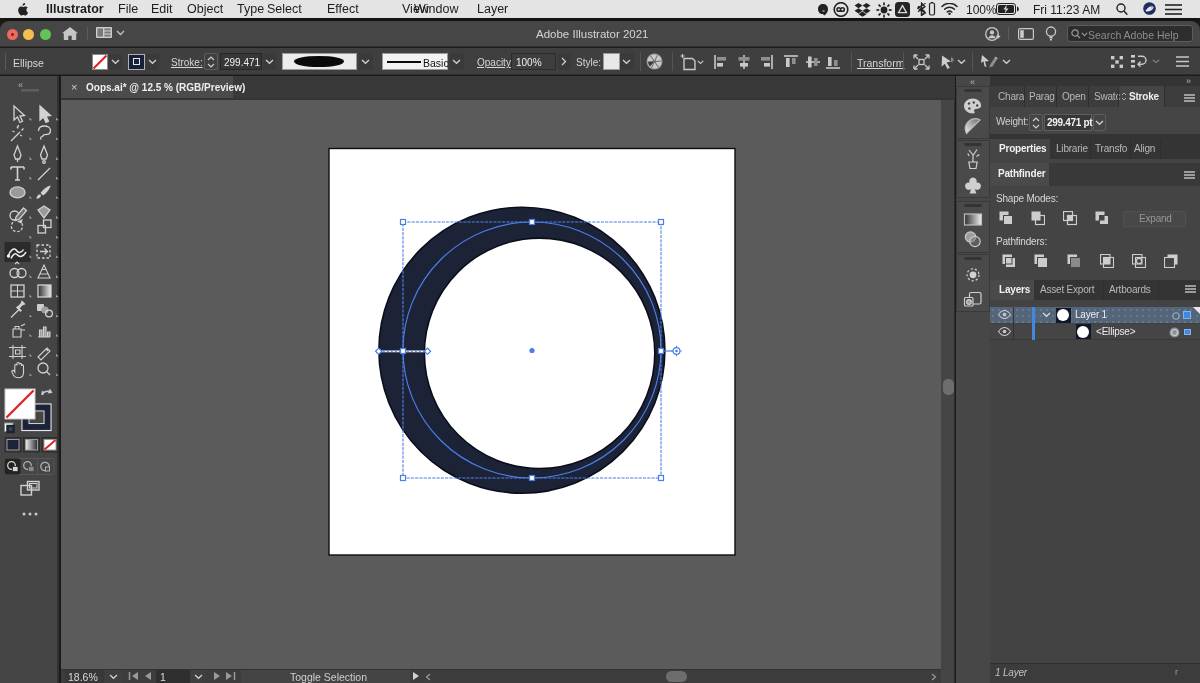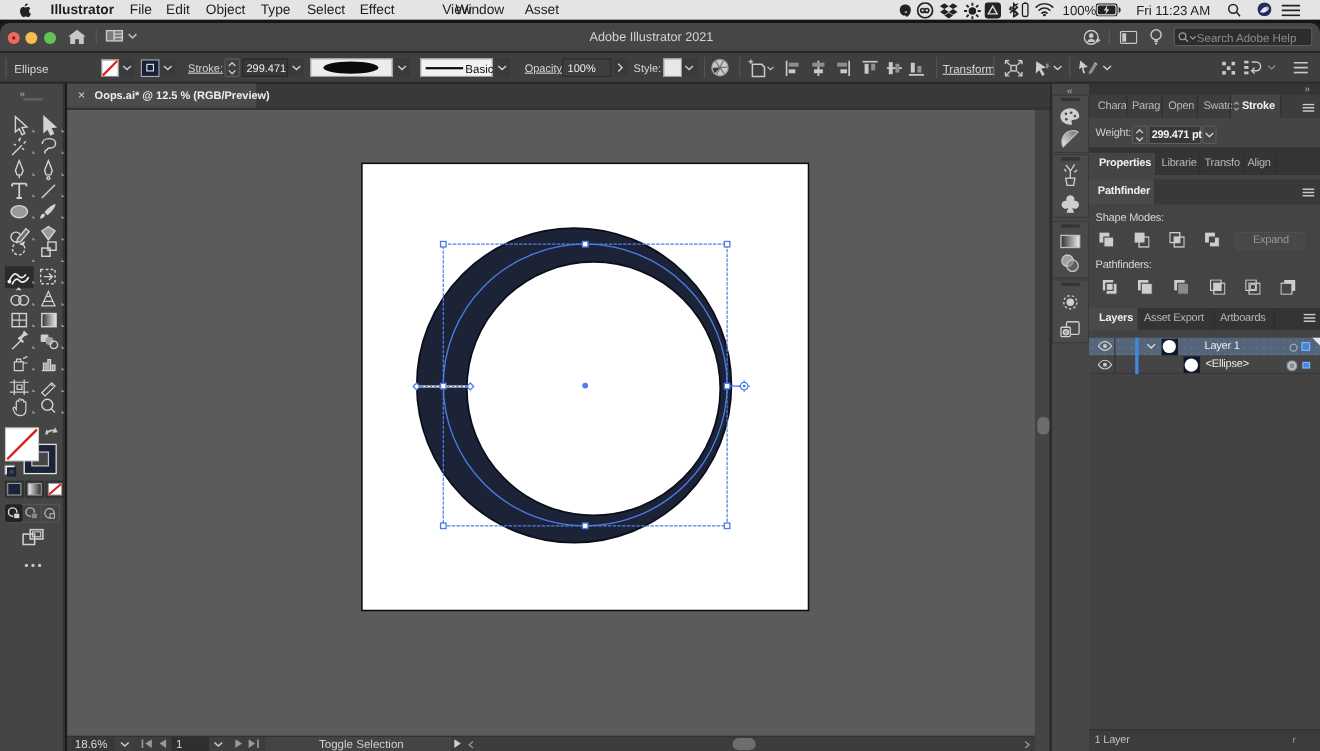--- a/index.html
+++ b/index.html
@@ -18,25 +18,25 @@
   <div id="menubar" style="position:absolute;left:0;top:0;width:1200px;height:34px;color:#1d1d1d;font-size:12.5px;">
     <svg class="abs" style="left:17px;top:3px;" width="12" height="13" viewBox="0 0 12 13">
       <path fill="#222" d="M8.2 1.6c.1-.7-.3-1.4-.6-1.6-.6.1-1.3.5-1.6 1-.3.4-.6 1.1-.5 1.7.7.1 1.4-.4 1.8-.8.3-.3.8-.8.9-.3z"></path>
       <path fill="#222" d="M9.4 6.9c0-1.5 1.2-2.2 1.3-2.3-.7-1-1.8-1.2-2.2-1.2-.9-.1-1.8.5-2.3.5-.5 0-1.2-.5-2-.5-1 0-2 .6-2.5 1.5-1.1 1.9-.3 4.7.8 6.2.5.7 1.1 1.6 1.9 1.5.8 0 1.1-.5 2-.5.9 0 1.2.5 2 .5.8 0 1.4-.7 1.9-1.5.6-.8.8-1.7.8-1.7s-1.6-.6-1.7-2.5z"></path>
     </svg>
     <span class="txt" style="left:46px;top:2px;font-weight:bold;">Illustrator</span>
     <span class="txt" style="left:118px;top:2px;">File</span>
     <span class="txt" style="left:151px;top:2px;">Edit</span>
     <span class="txt" style="left:187px;top:2px;">Object</span>
     <span class="txt" style="left:237px;top:2px;">Type</span>
-    <span class="txt" style="left:279px;top:2px;">Select</span>
+    <span class="txt" style="left:267px;top:2px;">Select</span>
     <span class="txt" style="left:327px;top:2px;">Effect</span>
     <span class="txt" style="left:374px;top:2px;margin-left:28px;">View</span>
     <span class="txt" style="left:414px;top:2px;">Window</span>
-    <span class="txt" style="left:477px;top:2px;">Asset</span>
+    <span class="txt" style="left:477px;top:2px;">Layer</span>
 
     <svg class="abs" style="left:816px;top:3px;" width="14" height="13" viewBox="0 0 14 13">
       <path fill="#222" d="M2 6c0-3 2-5 5-5s5 2 5 5c0 2-1 4-2 5l-1 1c-.4.4-1 .4-1.3 0L7 11H6c-2.2 0-4-2.2-4-5zm4.5 2.5h2v-1h-2z"></path>
     </svg>
     <svg class="abs" style="left:833px;top:2px;" width="16" height="15" viewBox="0 0 16 15">
       <circle cx="8" cy="7.5" r="6.8" fill="none" stroke="#222" stroke-width="1.6"></circle>
       <path fill="none" stroke="#222" stroke-width="1.5" d="M4 7.5c0-1 .8-1.8 1.8-1.8s1.8.8 1.8 1.8.9 1.8 1.9 1.8 1.9-.8 1.9-1.8-.9-1.8-1.9-1.8-1.9.8-1.9 1.8-.8 1.8-1.8 1.8S4 8.5 4 7.5z"></path>
     </svg>
     <svg class="abs" style="left:854px;top:3px;" width="17" height="14" viewBox="0 0 17 14">
       <g fill="#222">
@@ -753,34 +753,34 @@
         <circle cx="6.5" cy="4.5" r="1.8" fill="#c9c9c9"></circle>
       </svg>
     <div class="abs" style="left:22.8px;top:230.9px;width:1px;height:33.2px;background:#333;"></div>
     <div class="abs" style="left:41.5px;top:230.9px;width:3.1px;height:33.2px;background:#3f8ae0;"></div>
     <svg class="abs" style="left:51.5px;top:236px;" width="9" height="6">
         <path d="M1 1l3.5 3.3L8 1" fill="none" stroke="#d9d9d9" stroke-width="1.3"></path>
       </svg>
 
     <div class="abs" style="left:65.5px;top:231.8px;width:15px;height:15px;background:#11182b;"></div>
     <div class="abs" style="left:67px;top:233.3px;width:12px;height:12px;border-radius:50%;background:#fff;"></div>
-    <span class="txt" style="left:85px;top:233px;color:#ececec;margin-left:20px;">Layer 1</span>
+    <span class="txt" style="left:85px;top:233px;color:#ececec;">Layer 1</span>
     <svg class="abs" style="left:182px;top:235.5px;" width="8" height="8">
         <circle cx="4" cy="4" r="3.2" fill="none" stroke="#9ab0bd" stroke-width="1.1"></circle>
       </svg>
     <div class="abs" style="left:193.4px;top:235px;width:7.5px;height:7.5px;background:#3f8ae0;border:1px solid #82b3ea;"></div>
     <div class="abs" style="left:203px;top:230.9px;width:0;height:0;border-left:7px solid transparent;border-top:7px solid #e8e8e8;margin-left:0;"></div>
 
     <div class="abs" style="left:85.8px;top:248.4px;width:15px;height:15px;background:#11182b;"></div>
     <div class="abs" style="left:87.3px;top:249.9px;width:12px;height:12px;border-radius:50%;background:#fff;"></div>
     <span class="txt" style="left:106px;top:249.5px;color:#ececec;">&lt;Ellipse&gt;</span>
     <svg class="abs" style="left:179px;top:250.5px;" width="11" height="11">
         <circle cx="5.5" cy="5.5" r="5" fill="#8a9299"></circle>
         <circle cx="5.5" cy="5.5" r="3" fill="none" stroke="#c9cfd4" stroke-width="1.2"></circle>
       </svg>
     <div class="abs" style="left:194.3px;top:252.5px;width:6.5px;height:6.5px;background:#3f8ae0;border:1px solid #82b3ea;"></div>
 
     <div class="abs" style="left:0;top:587px;width:210px;height:20px;background:#3c3c3c;border-top:1px solid #2f2f2f;"></div>
-    <span class="txt" style="left:5px;top:591px;color:#c0c0c0;font-size:10px;">1 Layer</span>
+    <span class="txt" style="left:5px;top:591px;color:#c0c0c0;font-size:10px;font-style:italic;">1 Layer</span>
     <span class="txt" style="left:185px;top:591px;color:#9a9a9a;font-size:9px;">r</span>
   </div>
 
 </div>
 
 </body></html>

